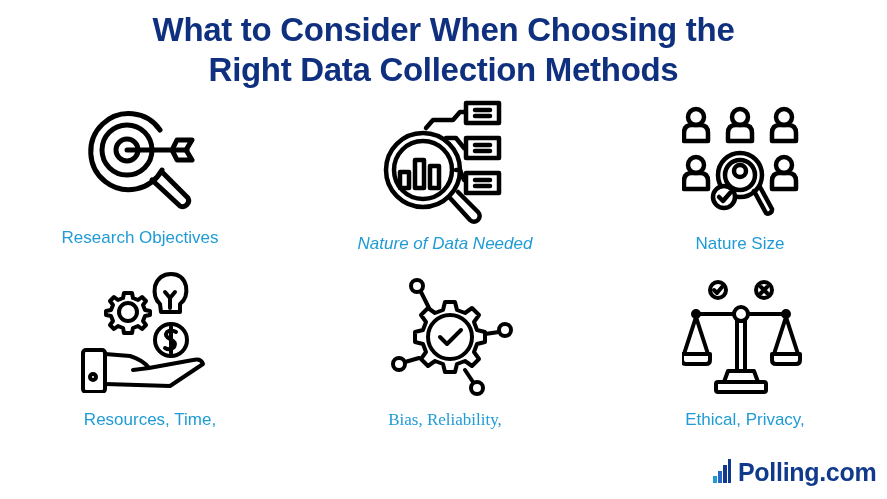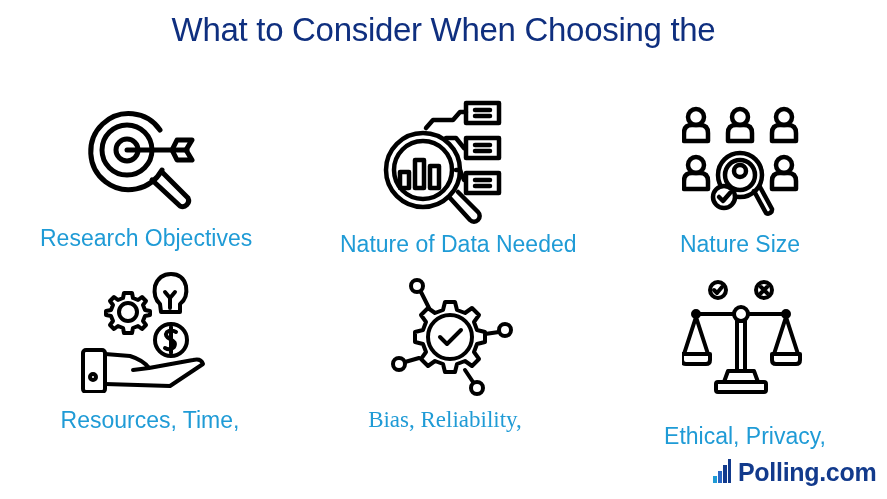--- a/index.html
+++ b/index.html
@@ -1,29 +1,30 @@
 <!DOCTYPE html>
 <html><head>
 <meta charset="utf-8">
 <style>
   html, body { margin:0; padding:0; background:#ffffff; }
   body { width:887px; height:499px; position:relative; overflow:hidden; font-family:"Liberation Sans", sans-serif; }
-  .title { position:absolute; left:0; top:10px; width:887px; text-align:center; color:#0f2f7f; font-weight:normal; font-size:33px; line-height:40px; letter-spacing:-0.3px; }
+  .title { position:absolute; left:0; top:10px; width:887px; text-align:center; color:#0f2f7f; font-weight:bold; font-size:33px; line-height:40px; letter-spacing:-0.3px; }
   .title span { display:block; }
   .icon { position:absolute; }
-  .label { position:absolute; color:#1f9bd6; font-size:23px; line-height:20px; text-align:center; white-space:nowrap; }
+  .label { position:absolute; color:#1f9bd6; font-size:17px; line-height:20px; text-align:center; white-space:nowrap; }
   .logo { position:absolute; left:712px; top:458px; display:flex; align-items:flex-start; }
   .logo-text { color:#123a8c; font-weight:bold; font-size:25px; margin-left:6px; letter-spacing:-0.3px; }
   svg { display:block; }
 </style>
 </head>
 <body>
 
 <div class="title">
   <span>What to Consider When Choosing the</span>
+  <span>Right Data Collection Methods</span>
 </div>
 
 <div class="icon" style="left:82px; top:100px;">
   <svg width="120" height="115" viewBox="0 0 120 115" fill="none" stroke="#000" stroke-width="5" stroke-linecap="round" stroke-linejoin="round">
     <path d="M78 30 A38 38 0 1 0 80 70"></path>
     <circle cx="45" cy="50" r="25"></circle>
     <circle cx="45" cy="50" r="11"></circle>
     <line x1="45" y1="50" x2="105" y2="50"></line>
     <path d="M95 40 L110 40 L104 50 L110 60 L95 60 L90 50 Z"></path>
     <path d="M70 80 L98 106 A6 6 0 0 0 106 98 L80 72"></path>
@@ -46,21 +47,21 @@
     <path d="M68 38 L78 38 L86 48"></path>
     <rect x="88" y="38" width="33" height="20"></rect>
     <line x1="97" y1="45" x2="112" y2="45"></line>
       <line x1="97" y1="51" x2="112" y2="51"></line>
     <path d="M78 70 L82 70 L86 80"></path>
     <rect x="88" y="73" width="33" height="20"></rect>
     <line x1="97" y1="80" x2="112" y2="80"></line>
       <line x1="97" y1="86" x2="112" y2="86"></line>
   </svg>
 </div>
-<div class="label" style="left:340px; top:234px; width:210px;">Nature of Data Needed</div>
+<div class="label" style="left:340px; top:234px; width:210px;font-style:italic;">Nature of Data Needed</div>
 
 <div class="icon" style="left:682px; top:105px;">
   <svg width="120" height="118" viewBox="0 0 120 118" fill="none" stroke="#000" stroke-width="4.5" stroke-linecap="round" stroke-linejoin="round">
     <g id="p">
       <circle cx="14" cy="12" r="8"></circle>
       <path d="M2 36 L2 28 Q2 20 10 20 L18 20 Q26 20 26 28 L26 36 Z"></path>
     </g>
     <use href="#p" x="44"></use>
     <use href="#p" x="88"></use>
     <use href="#p" y="48"></use>
@@ -124,21 +125,21 @@
     <circle cx="104" cy="34" r="3"></circle>
     <path d="M14 37 L2 74 M14 37 L26 74"></path>
     <path d="M0 74 L28 74 L28 80 Q28 84 24 84 L4 84 Q0 84 0 80 Z"></path>
     <path d="M104 37 L92 74 M104 37 L116 74"></path>
     <path d="M90 74 L118 74 L118 80 Q118 84 114 84 L94 84 Q90 84 90 80 Z"></path>
     <rect x="55" y="41" width="8" height="50"></rect>
     <path d="M46 91 L72 91 L76 102 L42 102 Z"></path>
     <rect x="34" y="102" width="50" height="10" rx="2"></rect>
   </svg>
 </div>
-<div class="label" style="left:645px; top:426px; width:200px;">
+<div class="label" style="left:645px; top:410px; width:200px;">
   <div>Ethical, Privacy,</div>
 </div>
 
 <div class="logo">
   <svg width="20" height="26" viewBox="0 0 20 26">
     <rect x="1" y="18" width="4" height="7" fill="#1f9bd6"></rect>
     <rect x="6" y="13" width="4" height="12" fill="#2a66c4"></rect>
     <rect x="11" y="7" width="4" height="18" fill="#123a8c"></rect>
     <rect x="16" y="1" width="3" height="24" fill="#123a8c"></rect>
   </svg>

